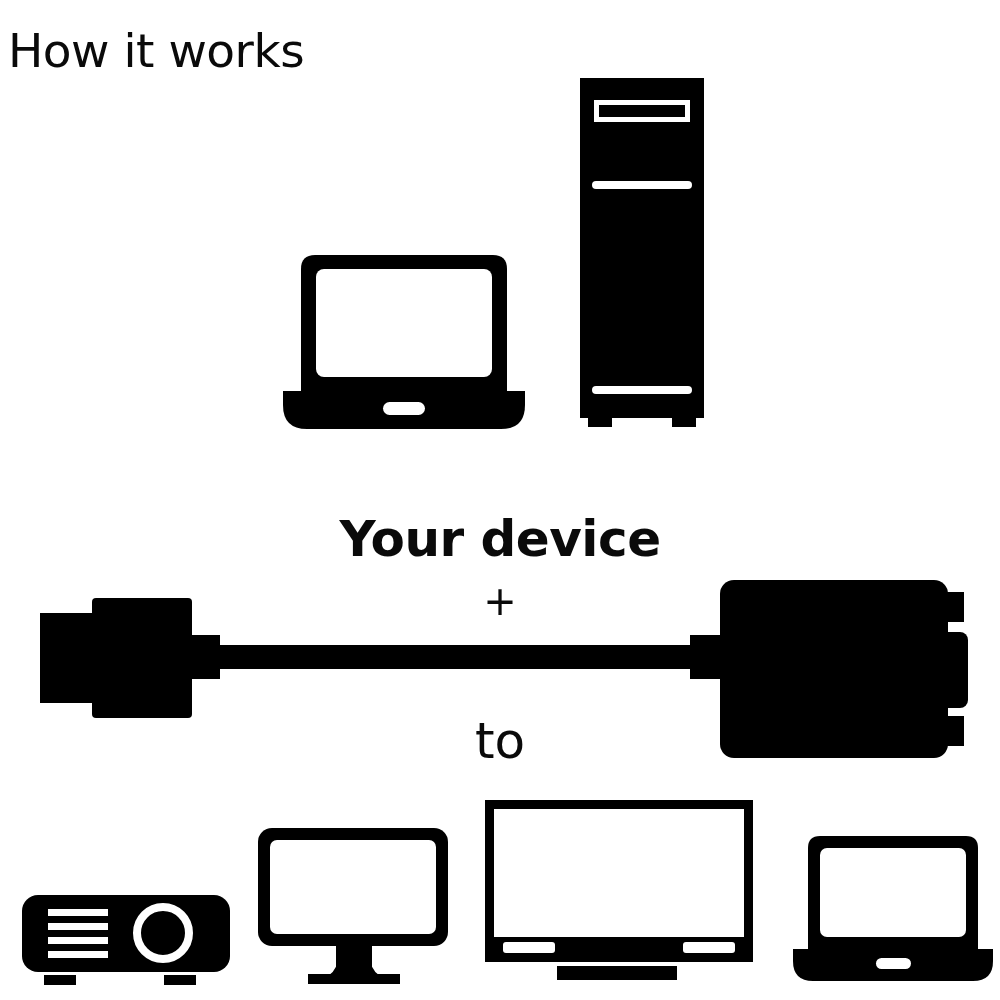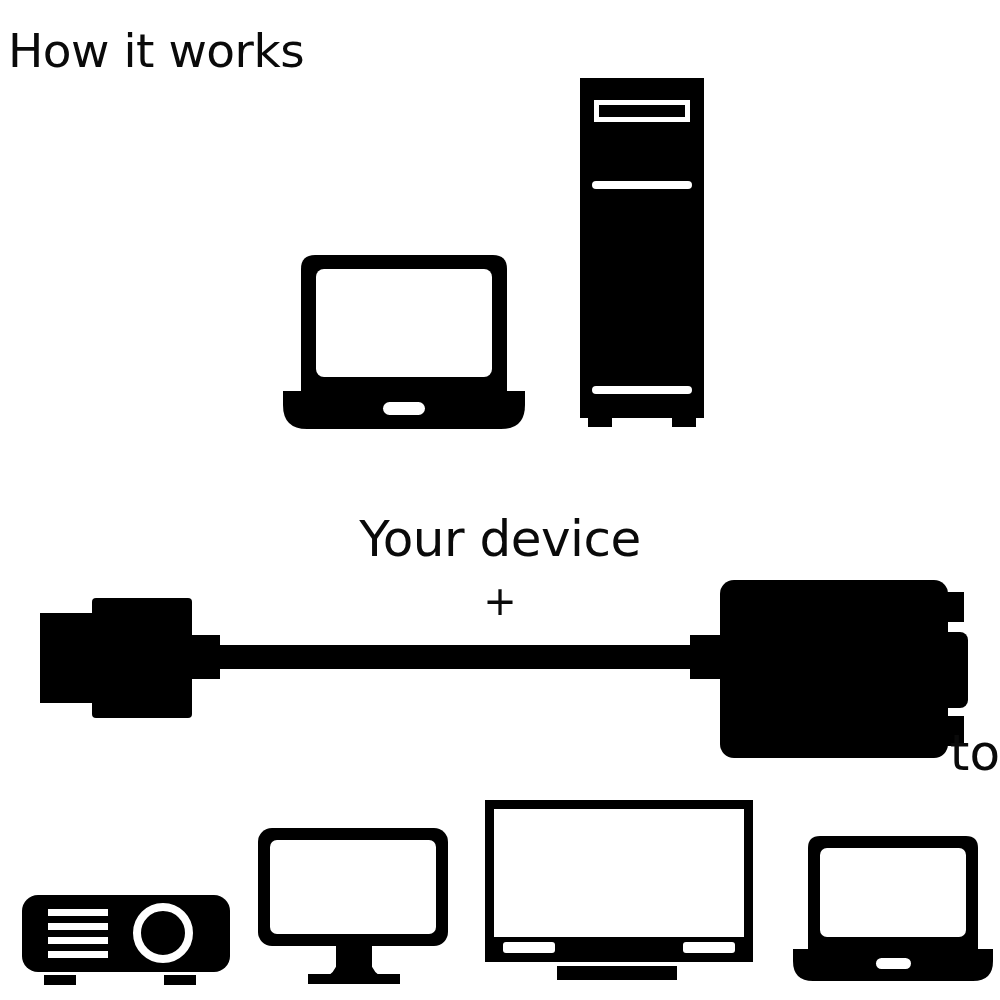--- a/index.html
+++ b/index.html
@@ -30,44 +30,43 @@
     white-space: nowrap;
     margin-top: 20px;
   }
   .label-your-device {
     position: absolute;
     left: 0;
     top: 510px;
     width: 1000px;
     text-align: center;
     font-size: 50px;
-    font-weight: 400;
+    font-weight: 700;
     letter-spacing: -0.5px;
     color: #0a0a0a;
   }
   .label-plus {
     position: absolute;
     left: 0;
     top: 578px;
     width: 1000px;
     text-align: center;
     font-size: 40px;
     font-weight: 400;
     color: #0a0a0a;
   }
   .label-to {
     position: absolute;
     left: 0;
     top: 712px;
     width: 1000px;
-    text-align: right;
+    text-align: center;
     font-size: 50px;
     font-weight: 400;
     color: #0a0a0a;
-    margin-top: 12px;
   }
 
   
   .icon-svg {
     position: absolute;
     display: block;
   }
   .ink { fill: #000000; }
   .paper { fill: #ffffff; }
 

